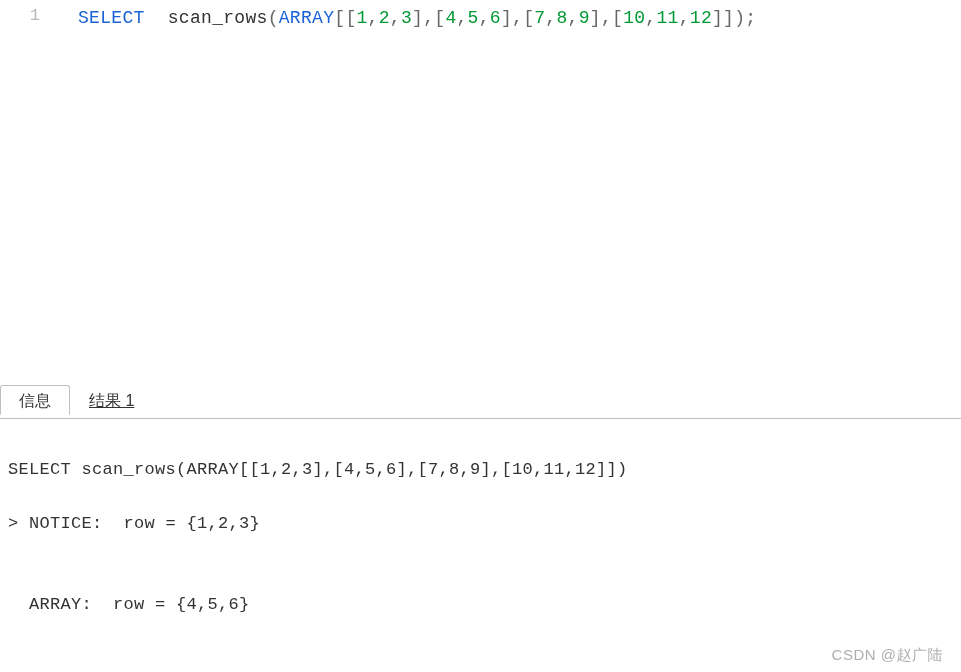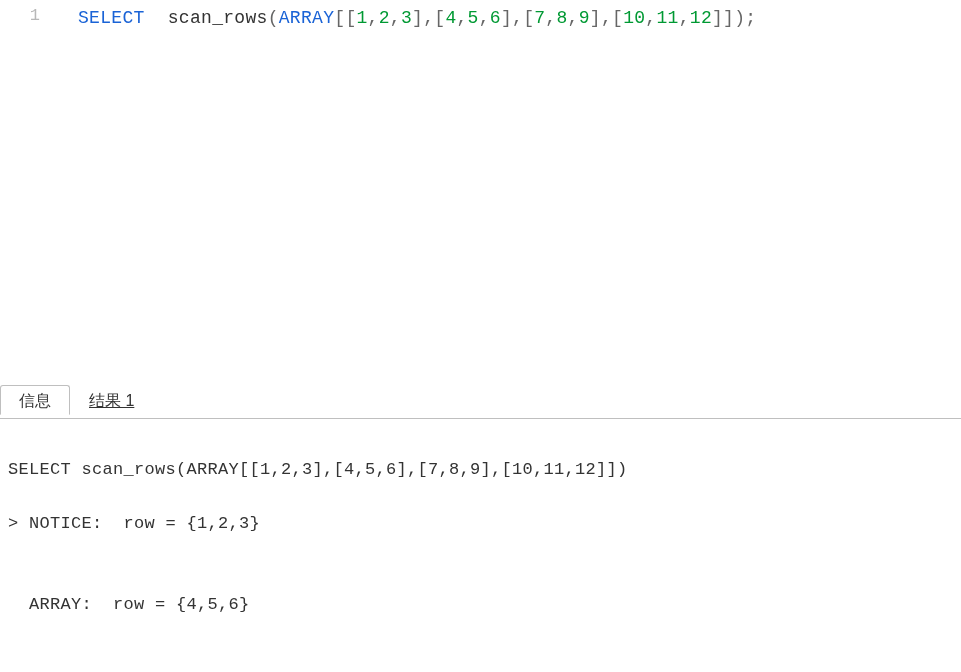--- a/index.html
+++ b/index.html
@@ -118,13 +118,14 @@
 
 <div class="output-pane">
 <div class="output-line">SELECT scan_rows(ARRAY[[1,2,3],[4,5,6],[7,8,9],[10,11,12]])</div>
 <div class="output-line">&gt; NOTICE:  row = {1,2,3}</div>
 <div class="output-line"></div>
 <div class="output-line">  ARRAY:  row = {4,5,6}</div>
 <div class="output-line"></div>
 
 <div class="output-line"></div>
 
+<div class="watermark">CSDN @赵广陆</div>
 </div>
 
 </body></html>

